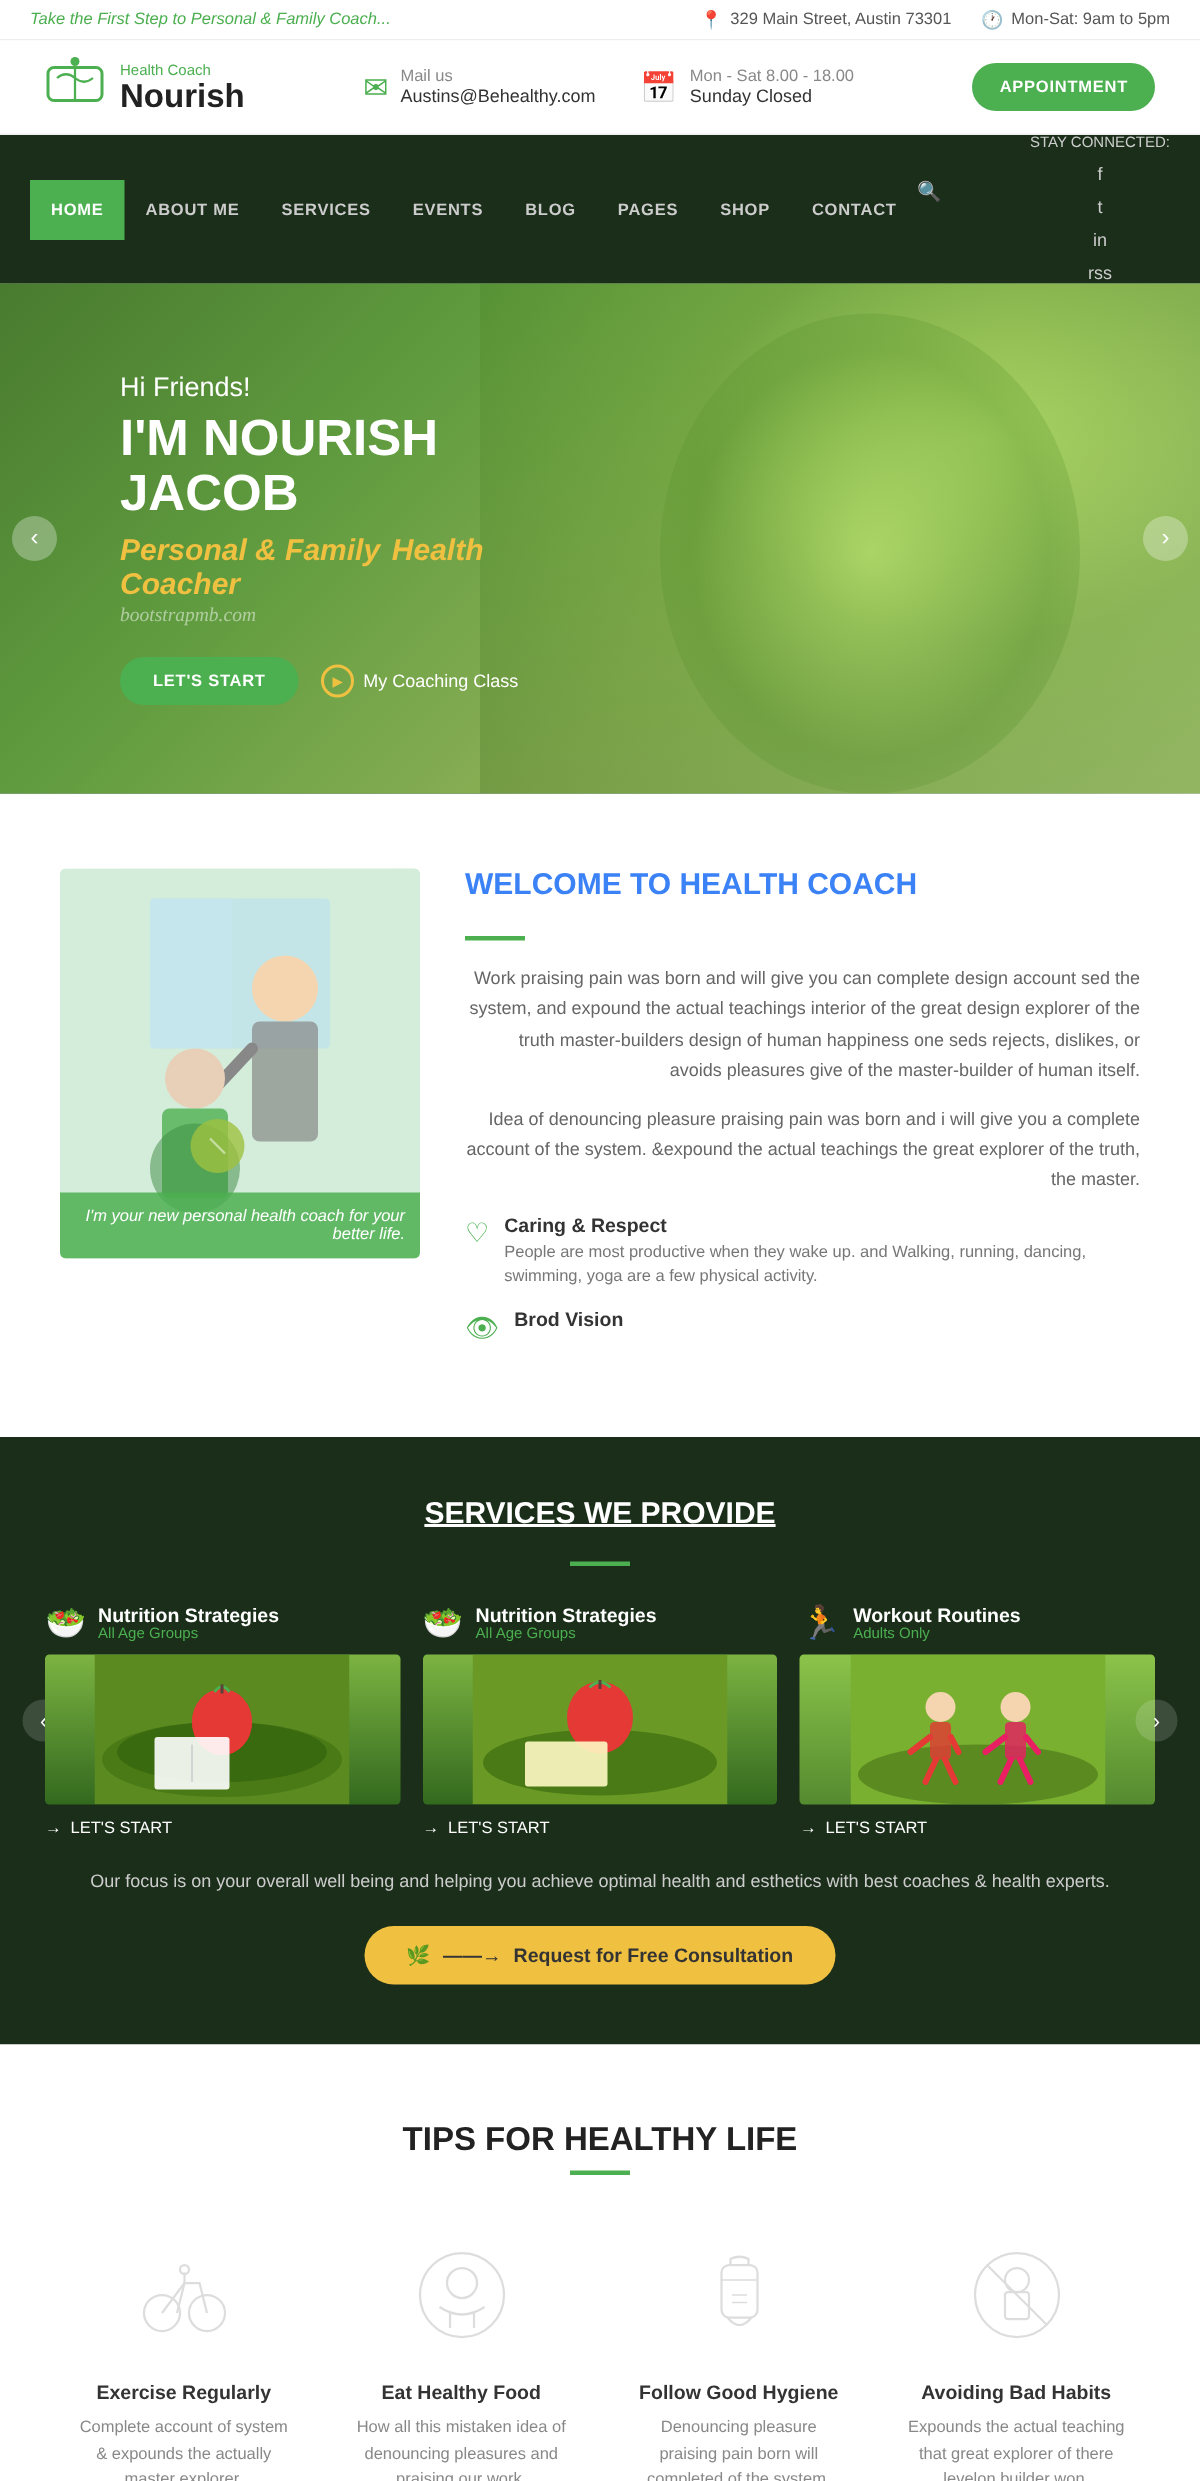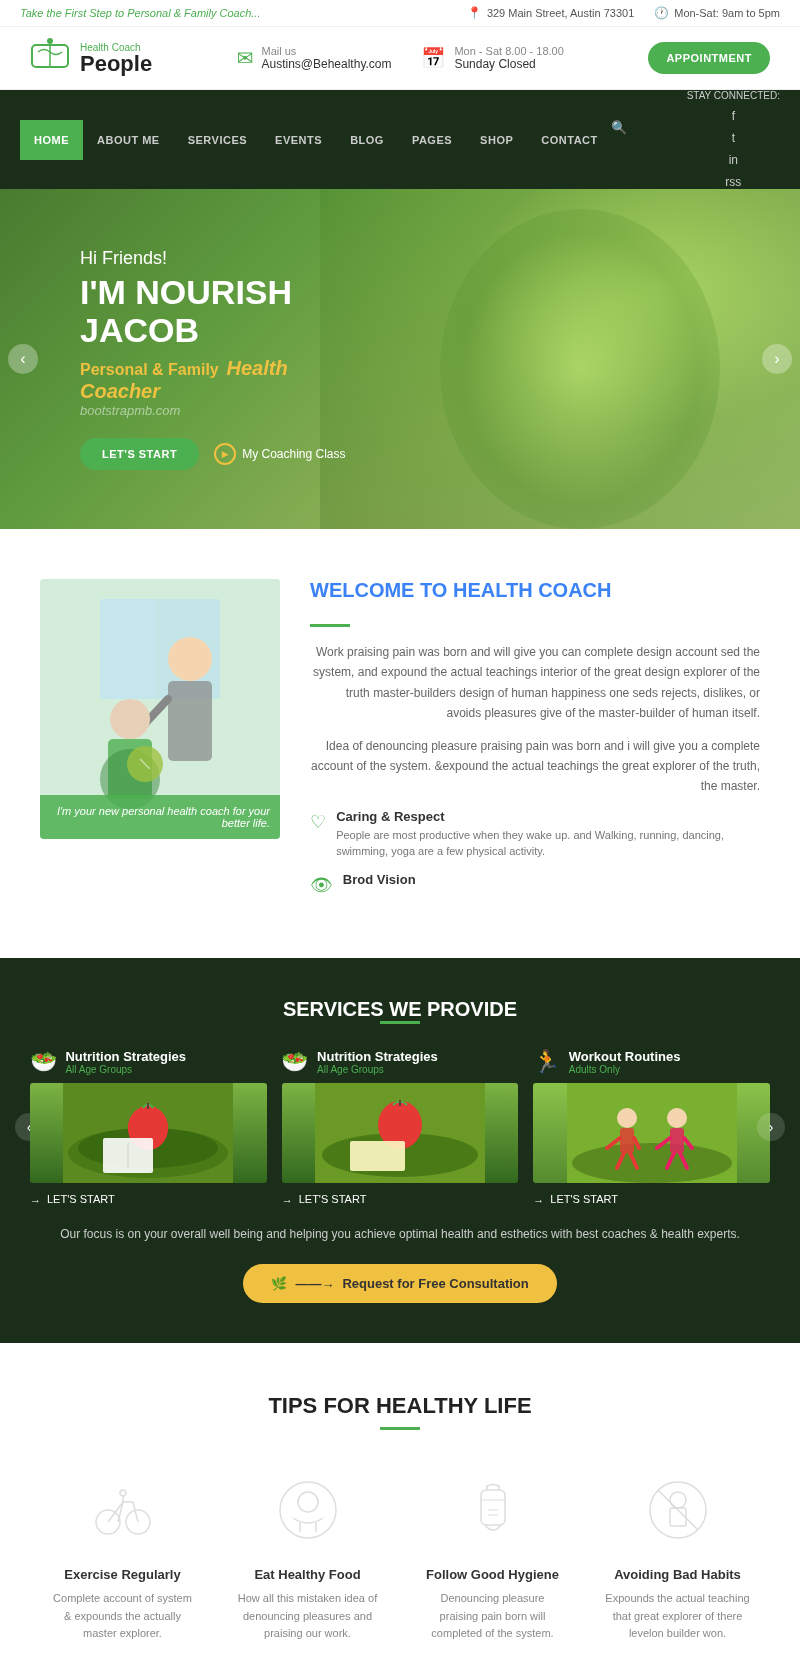--- a/index.html
+++ b/index.html
@@ -88,22 +88,22 @@
     }
     .hero-bg {
       position: absolute; top: 0; left: 0; right: 0; bottom: 0;
       background: linear-gradient(135deg, #5a8a3a 0%, #7ab850 30%, #b8d470 60%, #e0f0a0 100%);
       opacity: 0.7;
     }
     .hero-content { position: relative; z-index: 2; padding: 40px 80px; max-width: 440px; }
     .hero-hi { color: #fff; font-size: 18px; margin-bottom: 5px; }
     .hero-name { color: #fff; font-size: 34px; font-weight: 900; text-transform: uppercase; line-height: 1.1; margin-bottom: 8px; }
     .hero-sub { color: #fff; font-size: 14px; }
-    .hero-sub span { color: #f0c040; font-size: 16px; font-weight: bold; }
-    .hero-watermark { color: rgba(255,255,255,0.5); font-size: 13px; font-style: italic; }
+    .hero-sub span { color: #f0c040; font-style: italic; font-size: 20px; font-weight: bold; }
+    .hero-watermark { color: rgba(255,255,255,0.5); font-size: 13px; font-style: italic; font-family: Liberation Serif, serif; }
     .hero-buttons { display: flex; gap: 15px; margin-top: 20px; align-items: center; }
     .btn-green {
       background: #4caf50; color: #fff; border: none; padding: 10px 22px;
       border-radius: 25px; font-size: 11px; font-weight: bold; text-transform: uppercase;
       cursor: pointer; letter-spacing: 0.5px;
     }
     .btn-outline {
       background: transparent; color: #fff; border: none;
       font-size: 12px; cursor: pointer; display: flex; align-items: center; gap: 6px;
     }
@@ -148,21 +148,21 @@
     .feature-icon { color: #4caf50; font-size: 18px; margin-top: 2px; }
     .feature-title { font-size: 13px; font-weight: bold; color: #333; margin-bottom: 3px; }
     .feature-desc { font-size: 11px; color: #777; line-height: 1.5; }
 
     
     .services-section {
       background: #1a2e1a;
       padding: 40px 30px;
       text-align: center;
     }
-    .services-title { color: #fff; font-size: 20px; font-weight: bold; text-transform: uppercase; margin-bottom: 0; }
+    .services-title { color: #fff; font-size: 20px; font-weight: bold; text-transform: uppercase; margin-bottom: 20px; text-decoration: underline; }
     .green-line-center { width: 40px; height: 3px; background: #4caf50; margin: 0 auto 25px; }
     .services-grid { display: flex; gap: 15px; align-items: flex-start; position: relative; }
     .service-card { flex: 1; text-align: left; }
     .service-header { display: flex; align-items: center; gap: 8px; margin-bottom: 8px; }
     .service-icon { color: #4caf50; font-size: 22px; }
     .service-name { color: #fff; font-size: 13px; font-weight: bold; }
     .service-sub { color: #4caf50; font-size: 10px; }
     .service-img {
       width: 100%; height: 100px;
       background: linear-gradient(135deg, #8bc34a, #558b2f);
@@ -225,21 +225,21 @@
     <div class="logo-icon">
       <svg width="40" height="35" viewBox="0 0 40 35">
         <rect x="2" y="8" width="36" height="22" rx="4" fill="none" stroke="#4caf50" stroke-width="2"></rect>
         <line x1="20" y1="8" x2="20" y2="30" stroke="#4caf50" stroke-width="1.5"></line>
         <path d="M8 15 Q14 10 20 15 Q26 20 32 15" fill="none" stroke="#4caf50" stroke-width="1.5"></path>
         <circle cx="20" cy="4" r="3" fill="#4caf50"></circle>
       </svg>
     </div>
     <div class="logo-text">
       <span class="small">Health Coach</span>
-      <span class="big">People</span>
+      <span class="big">Nourish</span>
     </div>
   </div>
   <div class="header-contacts">
     <div class="contact-item">
       <span class="icon">✉</span>
       <div>
         <div class="label">Mail us</div>
         <div class="value">Austins@Behealthy.com</div>
       </div>
     </div>

